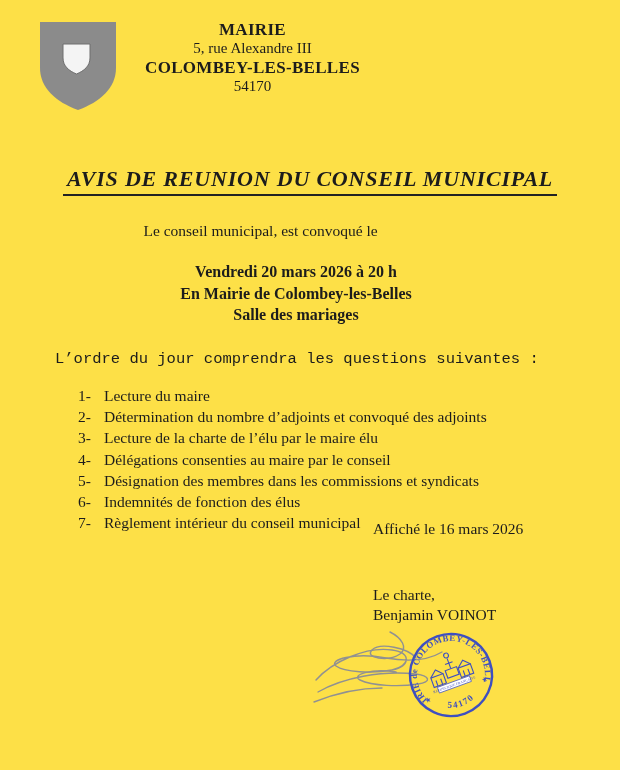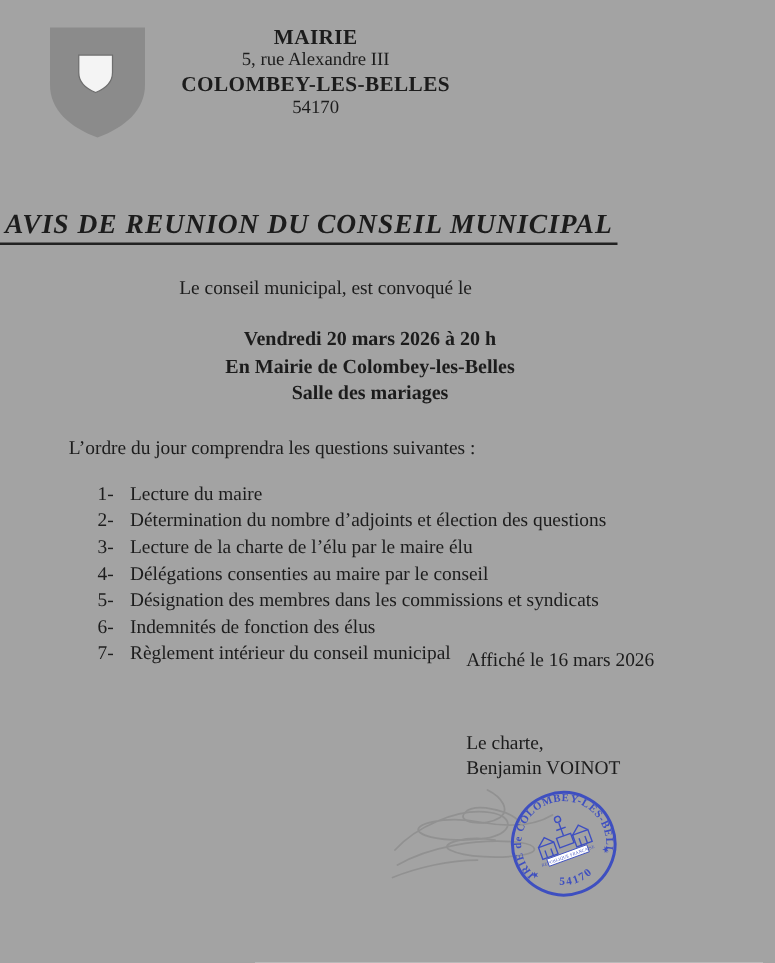--- a/index.html
+++ b/index.html
@@ -6,52 +6,52 @@
   html, body { width: 620px; height: 770px; }
   body {
     background: #ffffff;
     font-family: "Liberation Serif", serif;
     color: #1c1c1c;
   }
   .page {
     position: relative;
     width: 620px;
     height: 770px;
-    background: #a3a3a3;
+    background: #fde047;
     overflow: hidden;
   }
 
   
   .crest { position: absolute; left: 38px; top: 20px; }
   .header-text {
     position: absolute; left: 100px; top: 20px; width: 305px;
     text-align: center; line-height: 19px;
   }
   .header-org   { font-weight: bold; font-size: 17px; letter-spacing: .3px; }
   .header-addr  { font-size: 15px; }
   .header-city  { font-weight: bold; font-size: 17px; letter-spacing: .3px; }
   .header-cp    { font-size: 15px; }
 
   
-  .title-wrap { position: absolute; top: 166px; left: 0; width: 620px; text-align: left; }
+  .title-wrap { position: absolute; top: 166px; left: 0; width: 620px; text-align: center; }
   .title {
     display: inline-block;
     font-size: 22px; font-weight: bold; font-style: italic;
     letter-spacing: .8px;
     border-bottom: 2.5px solid #222;
     padding: 0 4px 2px 4px;
   }
 
   
   .intro { position: absolute; top: 222px; left: 0; width: 521px; text-align: center; font-size: 15.5px; }
   .meeting { position: absolute; top: 261px; left: 0; width: 592px; text-align: center;
              font-weight: bold; font-size: 16px; line-height: 21.5px; }
 
   
-  .agenda-intro { position: absolute; left: 55px; top: 350px; font-size: 15.5px; }
+  .agenda-intro { position: absolute; left: 55px; top: 350px; font-size: 15.5px; font-family: Liberation Mono, monospace; }
   .agenda-list { position: absolute; left: 78px; top: 385px; list-style: none; }
   .agenda-item { display: flex; font-size: 15.5px; line-height: 21.2px; }
   .agenda-item .num { width: 20px; flex: 0 0 auto; }
   .agenda-item .txt { padding-left: 6px; }
 
   
   .posted   { position: absolute; left: 373px; top: 520px; font-size: 15.5px; }
   .sig-role { position: absolute; left: 373px; top: 586px; font-size: 15.5px; }
   .sig-name { position: absolute; left: 373px; top: 606px; font-size: 15.5px; }
 
@@ -91,21 +91,21 @@
 
   <div class="agenda-intro">L’ordre du jour comprendra les questions suivantes :</div>
 
   <ul class="agenda-list">
     <li class="agenda-item">
       <span class="num">1-</span>
       <span class="txt">Lecture du maire</span>
     </li>
     <li class="agenda-item">
       <span class="num">2-</span>
-      <span class="txt">Détermination du nombre d’adjoints et élection des questions</span>
+      <span class="txt">Détermination du nombre d’adjoints et convoqué des adjoints</span>
     </li>
     <li class="agenda-item">
       <span class="num">3-</span>
       <span class="txt">Lecture de la charte de l’élu par le maire élu</span>
     </li>
     <li class="agenda-item">
       <span class="num">4-</span>
       <span class="txt">Délégations consenties au maire par le conseil</span>
     </li>
     <li class="agenda-item">

